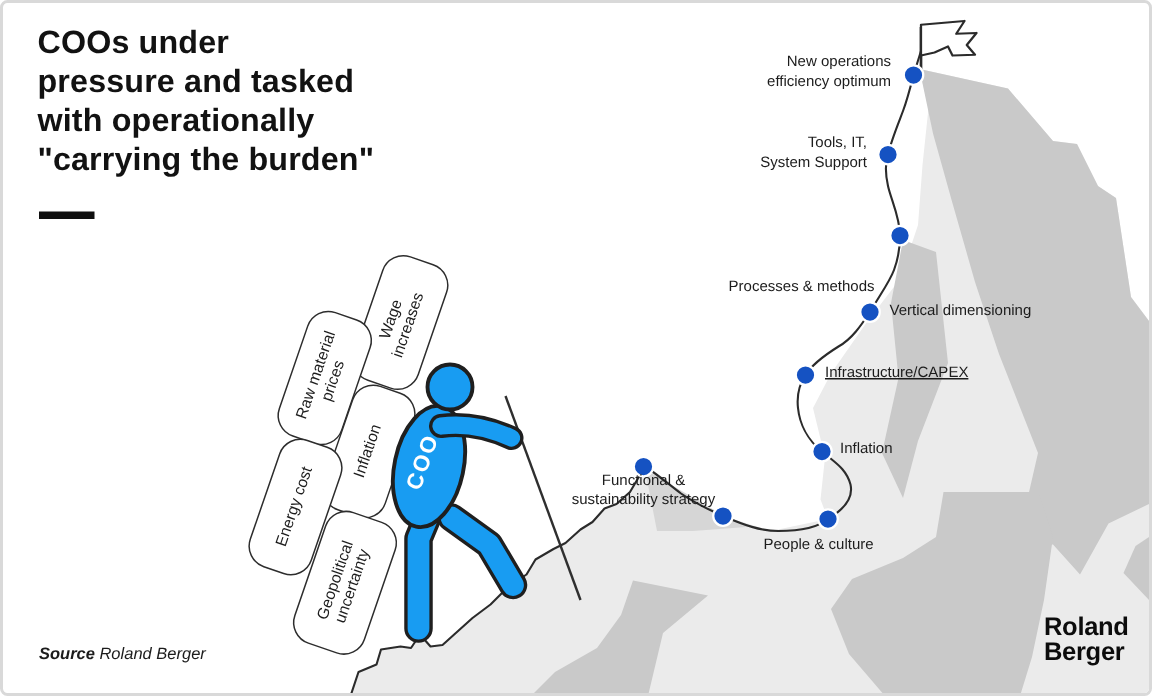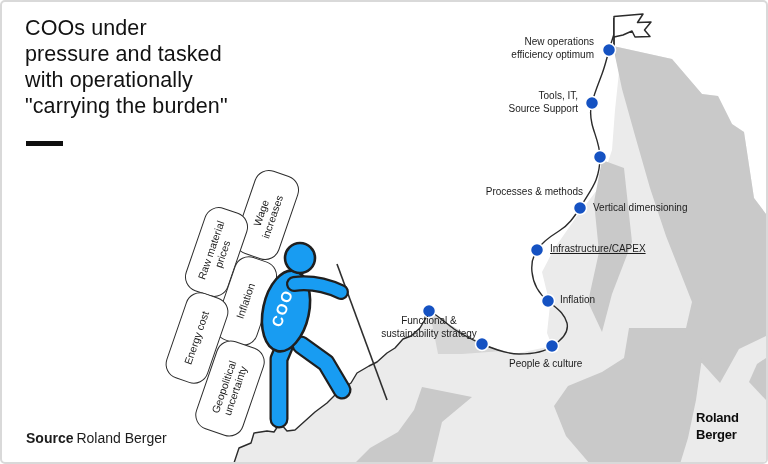--- a/index.html
+++ b/index.html
@@ -25,21 +25,21 @@
   .flag-pole{stroke:var(--outline-dark);stroke-width:1.8;}
   .flag-cloth{fill:#ffffff;stroke:var(--outline-dark);stroke-width:1.5;stroke-linejoin:round;}
   .limb-under{fill:none;stroke:#1f1f1f;stroke-linecap:round;stroke-linejoin:round;}
   .limb-over{fill:none;stroke:var(--climber-blue);stroke-linecap:round;stroke-linejoin:round;}
   .body-fill{fill:var(--climber-blue);stroke:#1f1f1f;stroke-width:2.6;}
   .pole{stroke:#2f2f2f;stroke-width:1.6;}
   .coo-text{fill:#ffffff;font-family:"Liberation Sans",sans-serif;font-size:15px;font-weight:700;letter-spacing:1.5px;}
 
   .title{
     position:absolute;left:23px;top:13px;width:260px;
-    font-size:21.5px;line-height:26px;font-weight:400;color:#121212;
+    font-size:21.5px;line-height:26px;font-weight:700;color:#121212;
     white-space:pre-line;letter-spacing:.1px;
   }
   .title-dash{position:absolute;left:24px;top:139px;width:37px;height:4.5px;background:#0f0f0f;}
 
   .ms-label{position:absolute;font-size:10px;line-height:12.5px;color:#1c1c1c;white-space:pre-line;z-index:4;}
   .ra{text-align:right;}
   .ca{text-align:center;margin-top:38px;}
 
   .block{
     position:absolute;background:#fff;border:1.5px solid #2d2d2d;border-radius:15px;
@@ -59,25 +59,25 @@
   .lbl-functional{left:347px;top:275px;width:160px;}
   .lbl-org{left:392px;top:352px;width:120px;}
   .lbl-people{left:507px;top:356px;}
   .lbl-footprint{left:558px;top:292px;}
   .lbl-infra{left:548px;top:241px;text-decoration:underline;}
   .lbl-vertical{left:591px;top:200px;}
   .lbl-processes{right:183px;top:148px;margin-top:36px;}
   .lbl-tools{right:188px;top:88px;}
   .lbl-newops{right:172px;top:34px;}
 
-  .source{position:absolute;left:24px;top:428px;font-size:14px;color:#1c1c1c;z-index:4;}
+  .source{position:absolute;left:24px;top:428px;font-size:11px;color:#1c1c1c;z-index:4;font-style:italic;}
   .source .src-label{font-weight:700;margin-right:3px;}
   .logo{
     position:absolute;left:694px;top:408px;z-index:4;
-    font-size:13px;line-height:16.5px;font-weight:700;color:#0c0c0c;
+    font-size:17px;line-height:16.5px;font-weight:700;color:#0c0c0c;
     letter-spacing:-.2px;white-space:pre-line;
   }
   .climber-layer{z-index:3;pointer-events:none;}
   .scene-layer{z-index:1;}
 </style>
 </head>
 <body>
 
 <div class="page">
 
@@ -156,21 +156,21 @@
   <div class="title-dash"></div>
 
   <div class="ms-label ca lbl-functional">Functional &amp;
 sustainability strategy</div>
   <div class="ms-label lbl-people">People &amp; culture</div>
   <div class="ms-label lbl-footprint">Inflation</div>
   <div class="ms-label lbl-infra">Infrastructure/CAPEX</div>
   <div class="ms-label lbl-vertical">Vertical dimensioning</div>
   <div class="ms-label ra lbl-processes">Processes &amp; methods</div>
   <div class="ms-label ra lbl-tools">Tools, IT,
-Source Support</div>
+System Support</div>
   <div class="ms-label ra lbl-newops">New operations
 efficiency optimum</div>
 
   <div class="source">
     <span class="src-label">Source</span><span>Roland Berger</span>
   </div>
   <div class="logo">Roland
 Berger</div>
 
 </div>

